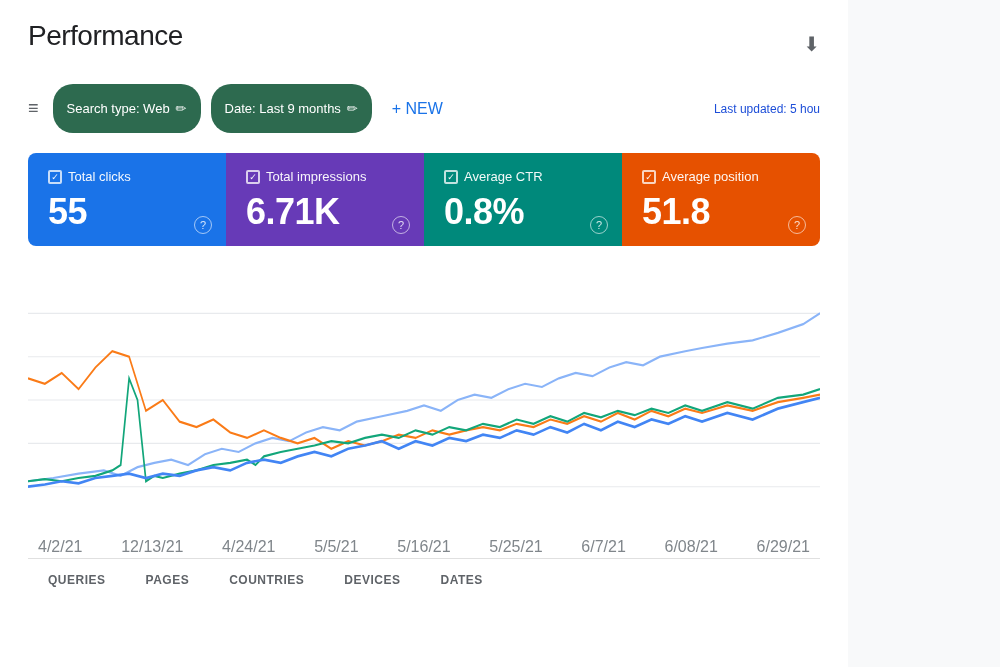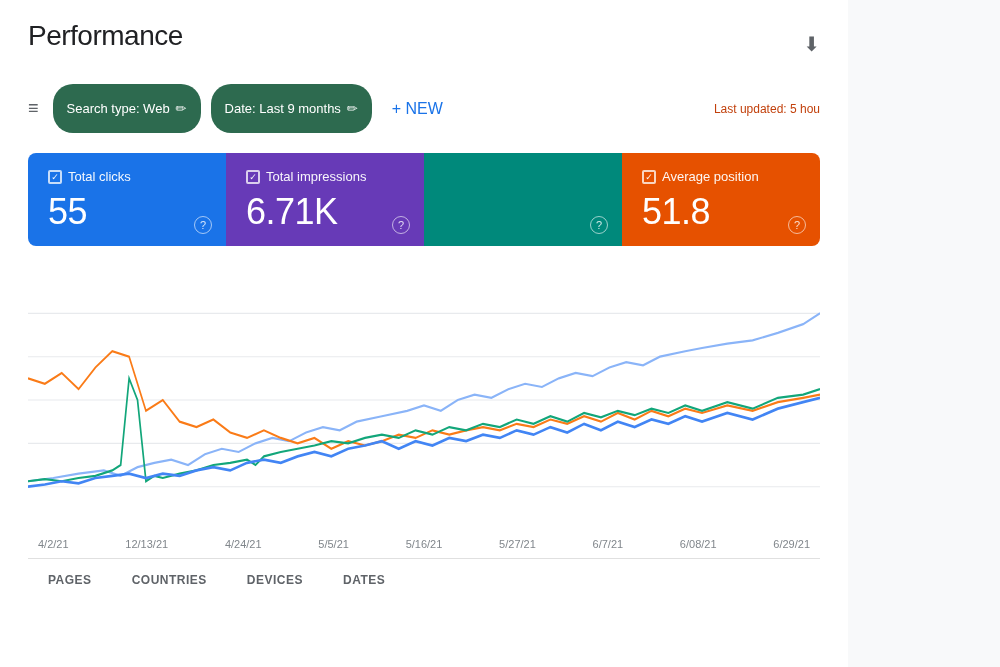--- a/index.html
+++ b/index.html
@@ -71,21 +71,21 @@
       color: #1a73e8;
       font-size: 16px;
       cursor: pointer;
       font-weight: 500;
       padding: 7px 10px;
     }
 
     .last-updated {
       margin-left: auto;
       font-size: 12px;
-      color: #c2410c;
+      color: #1d4ed8;
     }
 
     .metrics-row {
       display: flex;
       gap: 0;
       margin-bottom: 24px;
       border-radius: 8px;
       overflow: hidden;
     }
 
@@ -123,21 +123,21 @@
       flex-shrink: 0;
     }
     .checkbox-icon::after {
       content: '✓';
       font-size: 9px;
       color: #fff;
     }
 
     .metric-value {
       font-size: 36px;
-      font-weight: 400;
+      font-weight: 700;
       letter-spacing: -0.5px;
       line-height: 1.1;
     }
 
     .help-icon {
       position: absolute;
       bottom: 12px;
       right: 14px;
       width: 18px;
       height: 18px;
@@ -154,21 +154,21 @@
     .chart-area {
       width: 100%;
       height: 280px;
       position: relative;
       background: #fff;
     }
 
     .chart-dates {
       display: flex;
       justify-content: space-between;
-      font-size: 11px;
+      font-size: 16px;
       color: #80868b;
       margin-top: 4px;
       padding: 0 10px;
     }
 
     .bottom-tabs {
       display: flex;
       gap: 0;
       border-top: 1px solid #e0e0e0;
       margin-top: 8px;
@@ -226,20 +226,25 @@
     </div>
     <div class="metric-card purple">
       <div class="metric-label-row">
         <span class="checkbox-icon"></span>
         <span>Total impressions</span>
       </div>
       <div class="metric-value">6.71K</div>
       <div class="help-icon">?</div>
     </div>
     <div class="metric-card teal">
+      <div class="metric-label-row">
+        <span class="checkbox-icon"></span>
+        <span>Average CTR</span>
+      </div>
+      <div class="metric-value">0.8%</div>
       <div class="help-icon">?</div>
     </div>
     <div class="metric-card orange">
       <div class="metric-label-row">
         <span class="checkbox-icon"></span>
         <span>Average position</span>
       </div>
       <div class="metric-value">51.8</div>
       <div class="help-icon">?</div>
     </div>
@@ -298,26 +303,27 @@
         "></polyline>
     </svg>
 
     
     <div class="chart-dates">
       <span>4/2/21</span>
       <span>12/13/21</span>
       <span>4/24/21</span>
       <span>5/5/21</span>
       <span>5/16/21</span>
-      <span>5/27/21</span>
+      <span>5/25/21</span>
       <span>6/7/21</span>
       <span>6/08/21</span>
       <span>6/29/21</span>
     </div>
   </div>
 
   <div class="bottom-tabs">
+    <div class="bottom-tab">QUERIES</div>
     <div class="bottom-tab">PAGES</div>
     <div class="bottom-tab">COUNTRIES</div>
     <div class="bottom-tab">DEVICES</div>
     <div class="bottom-tab">DATES</div>
   </div>
 </div>
 
 </body></html>

